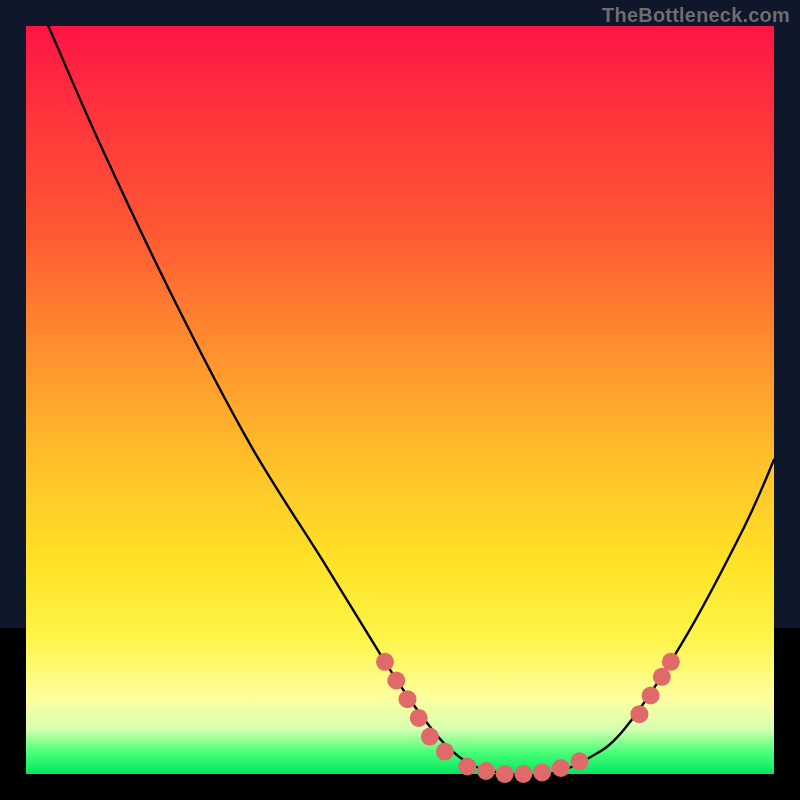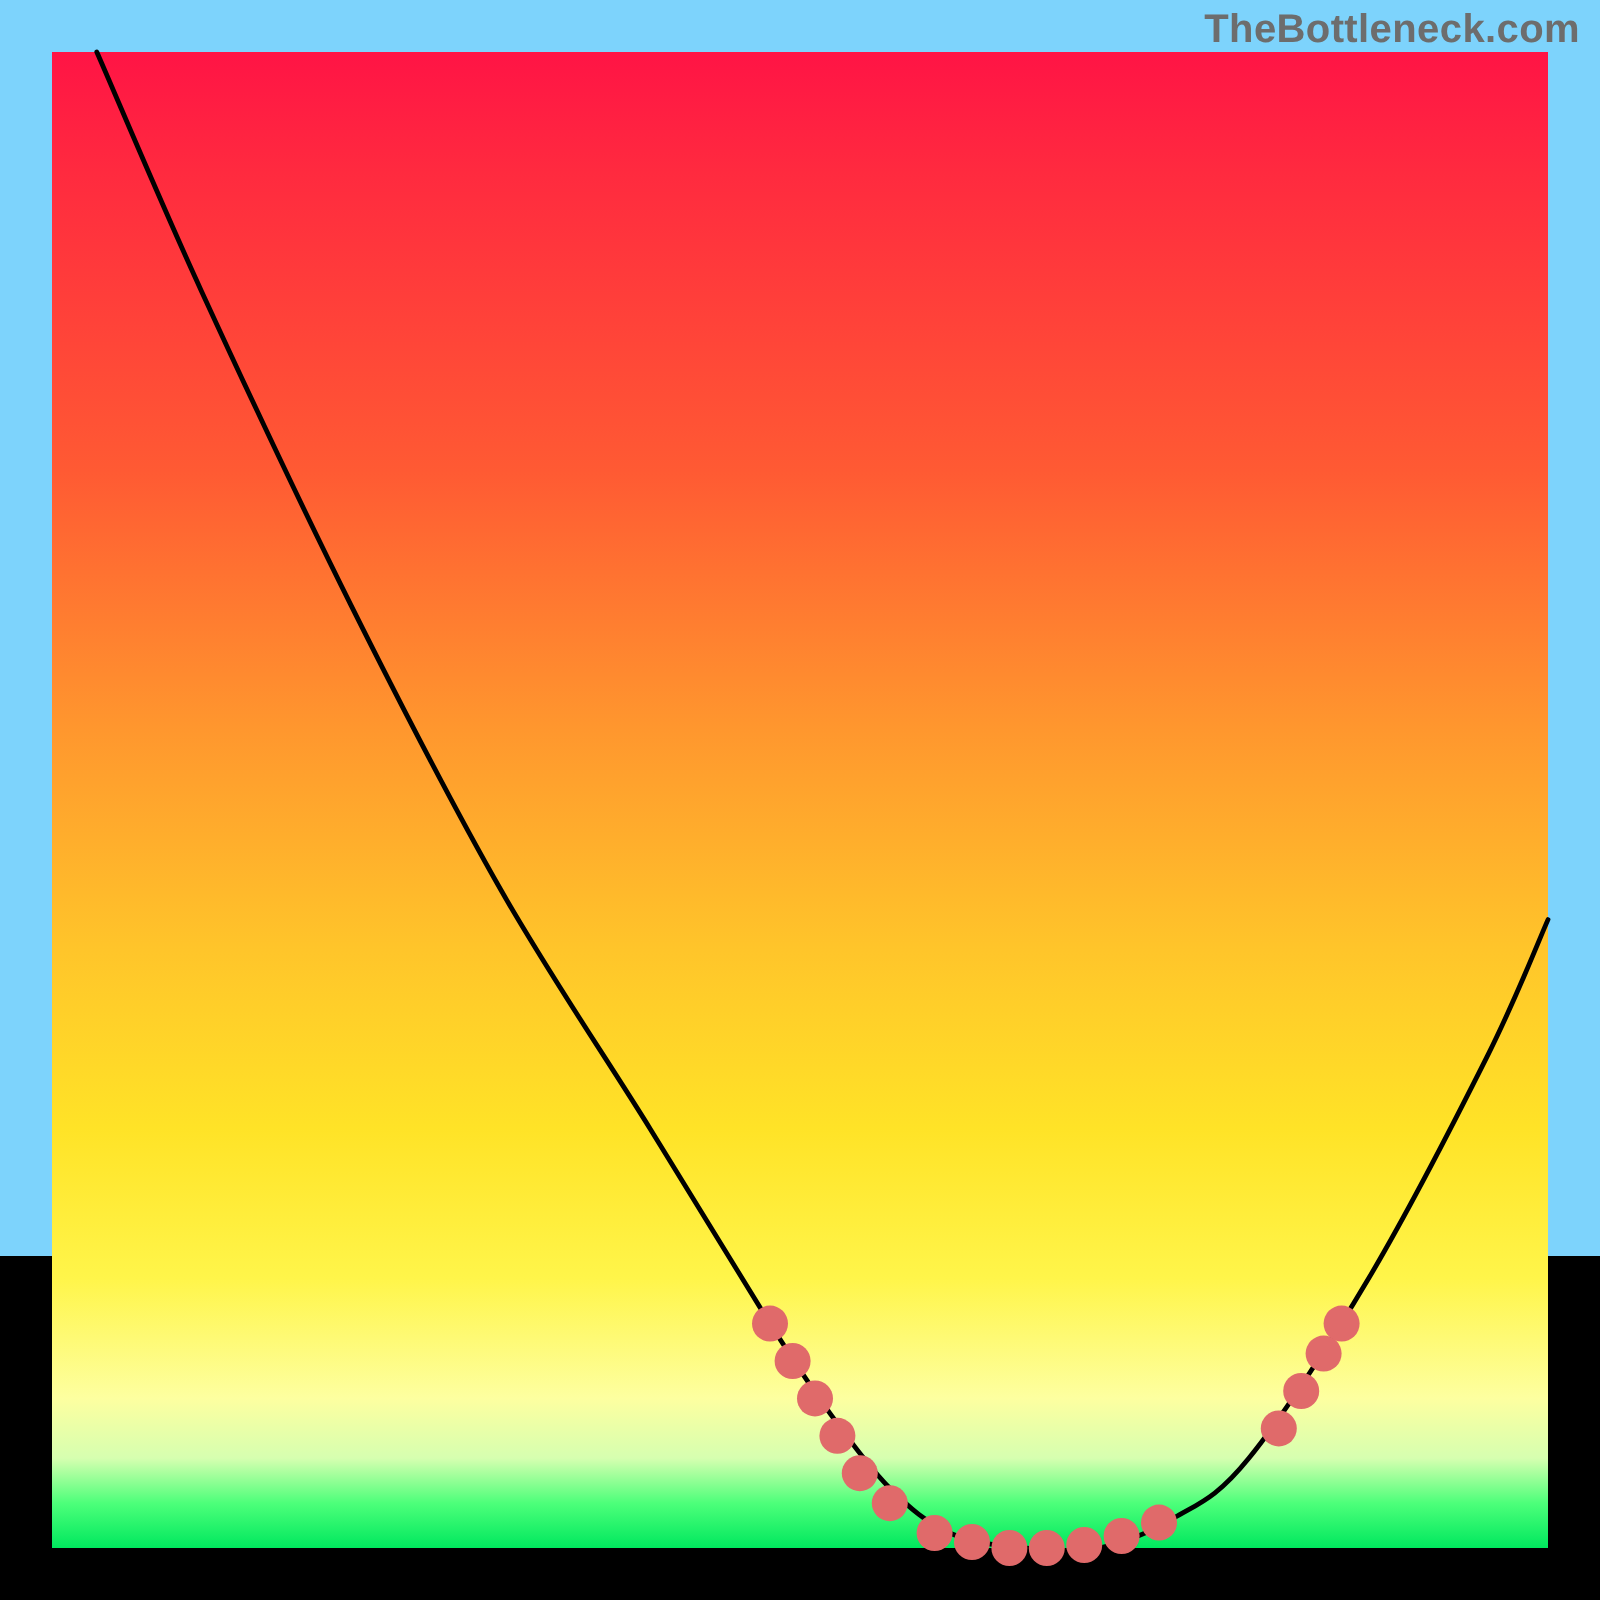--- a/index.html
+++ b/index.html
@@ -9,21 +9,21 @@
     height: 800px;
     background: #000;
     overflow: hidden;
   }
   .frame {
     position: absolute;
     left: 0;
     top: 0;
     width: 800px;
     height: 628px;
-    background: #7dd3fc;
+    background: #0f172a;
   }
   .plot-area {
     position: absolute;
     left: 26px;
     top: 26px;
     width: 748px;
     height: 748px;
     
     background: linear-gradient(
       to bottom,

